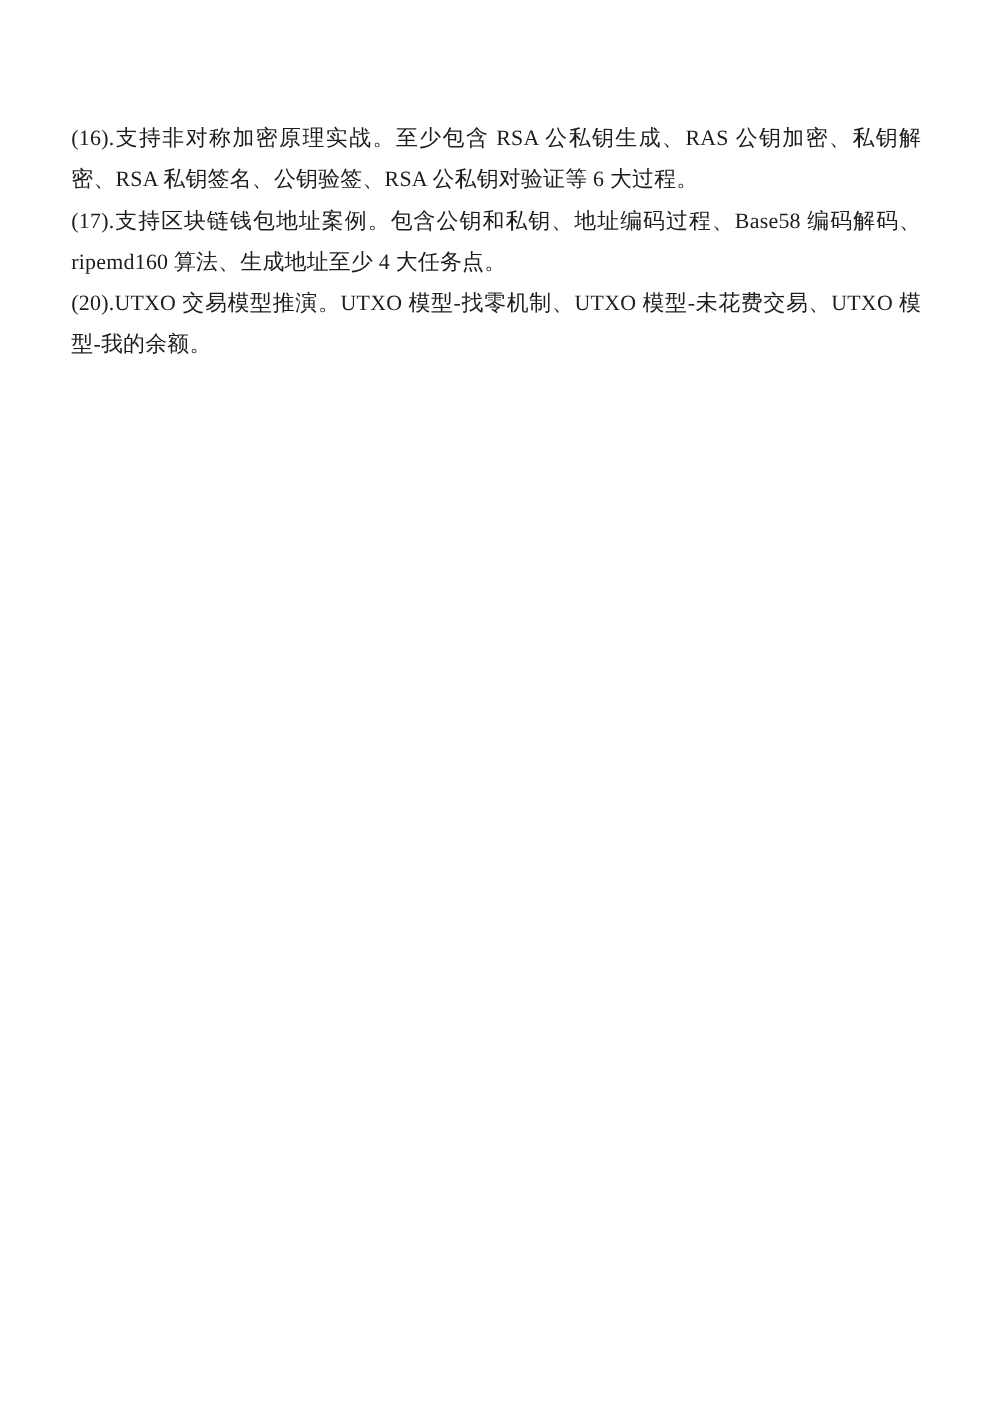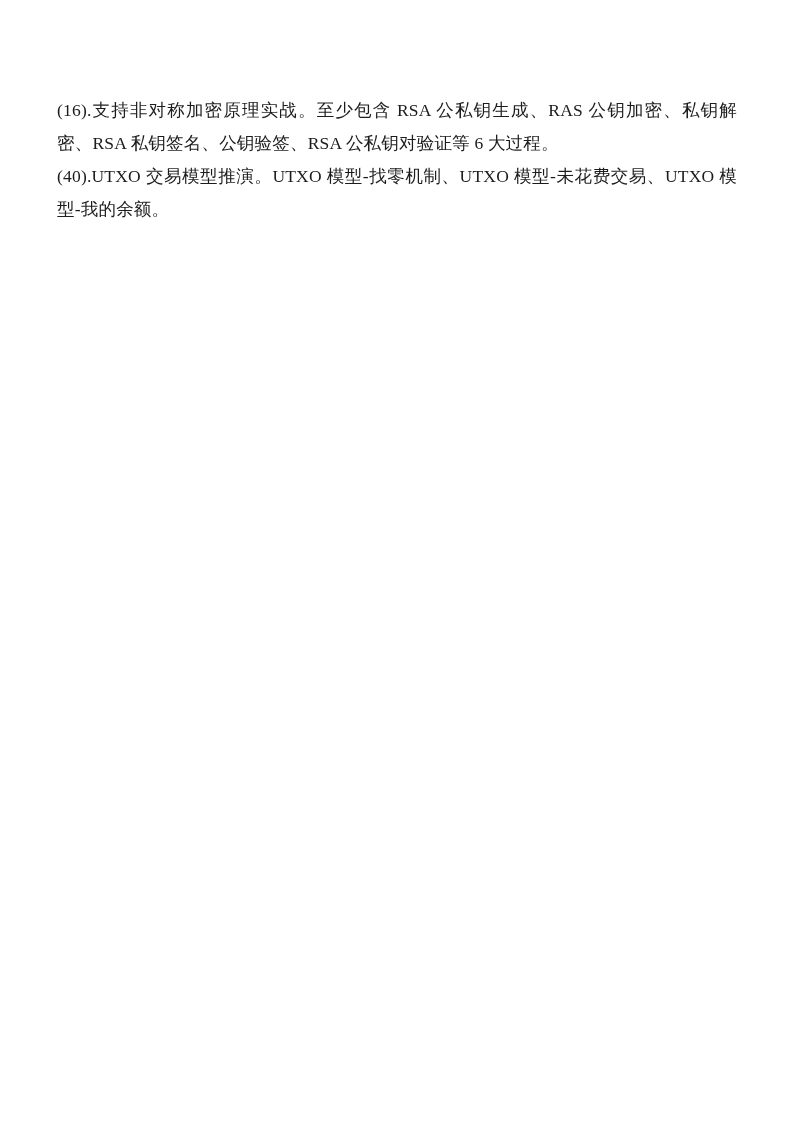--- a/index.html
+++ b/index.html
@@ -45,18 +45,19 @@
     color: #15803d;
     font-family: "Liberation Serif", "DejaVu Serif", serif;
   }
 </style>
 </head>
 <body>
 
 <div class="page">
   <div class="content">
     <p class="para">(16).支持非对称加密原理实战。至少包含 RSA 公私钥生成、RAS 公钥加密、私钥解密、RSA 私钥签名、公钥验签、RSA 公私钥对验证等 6 大过程。</p>
-    <p class="para">(40).UTXO 交易模型推演。UTXO 模型-找零机制、UTXO 模型-未花费交易、UTXO 模型-我的余额。</p>
+    <p class="para">(17).支持区块链钱包地址案例。包含公钥和私钥、地址编码过程、Base58 编码解码、ripemd160 算法、生成地址至少 4 大任务点。</p>
+    <p class="para">(20).UTXO 交易模型推演。UTXO 模型-找零机制、UTXO 模型-未花费交易、UTXO 模型-我的余额。</p>
   </div>
   <div class="footer">
     <span class="page-number">31</span>
   </div>
 </div>
 
 </body></html>

